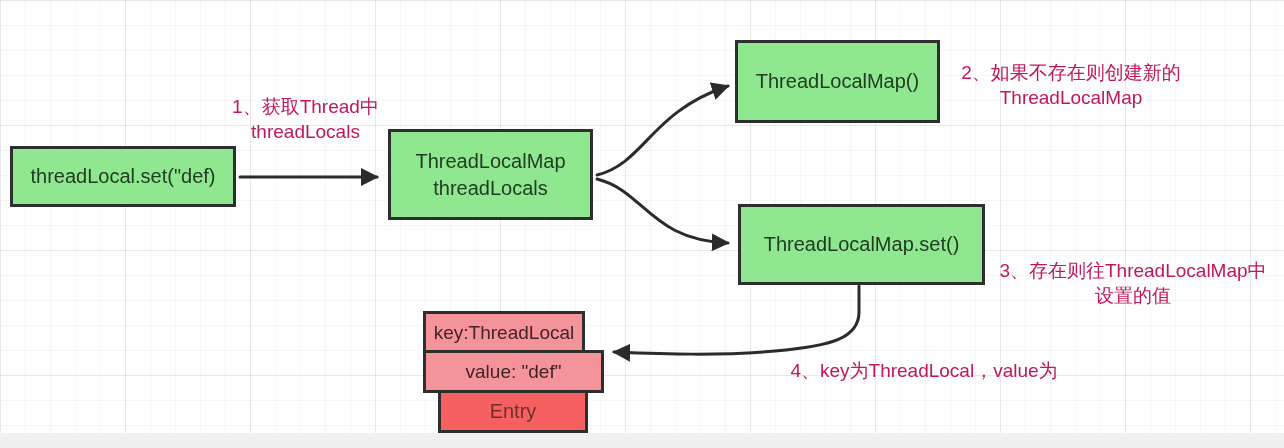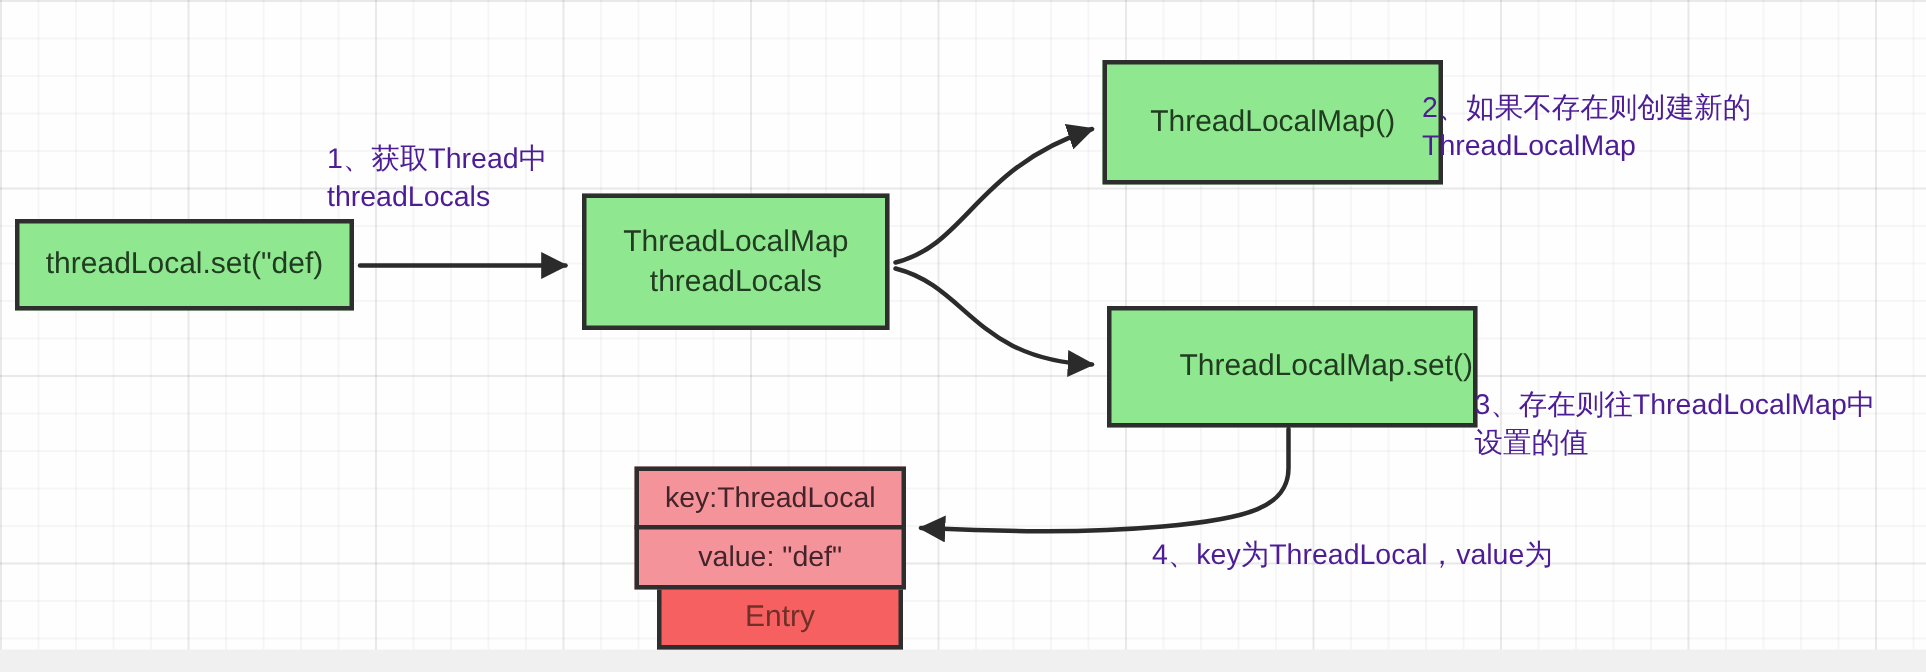--- a/index.html
+++ b/index.html
@@ -36,31 +36,32 @@
     font-size:20px;
     line-height:27px;
     white-space:nowrap;
   }
   .node.green{background:var(--green,#8fe88f);color:#223c22;}
   .node.pink{background:var(--pink,#f5939a);color:#42242a;font-size:19px;}
   .node.red{background:var(--red,#f76060);color:#703028;}
 
   #node-set-call{left:10px;top:146px;width:226px;height:61px;}
   #node-thread-locals{left:388px;top:129px;width:205px;height:91px;}
-  #node-new-map{left:735px;top:40px;width:227px;height:83px;}
-  #node-map-set{left:738px;top:204px;width:247px;height:81px;align-items:flex-end;}
-  #node-entry-key{left:423px;top:311px;width:181px;height:42px;z-index:3;}
+  #node-new-map{left:735px;top:40px;width:205px;height:83px;}
+  #node-map-set{left:738px;top:204px;width:247px;height:81px;}
+  #node-entry-key{left:423px;top:311px;width:162px;height:42px;z-index:3;}
   #node-entry-value{left:423px;top:350px;width:181px;height:43px;z-index:3;}
-  #node-entry{left:438px;top:390px;width:164px;height:43px;z-index:2;}
+  #node-entry{left:438px;top:390px;width:150px;height:43px;z-index:2;}
 
   .annotation{
     position:absolute;
-    color:#4c1d95;
+    color:#be185d;
     font-size:19px;
     line-height:25px;
+    text-align:center;
     white-space:nowrap;
   }
   #annotation-step1{left:218px;top:94px;width:175px;}
   #annotation-step2{left:948px;top:60px;width:246px;}
   #annotation-step3{left:983px;top:226px;width:300px;margin-top:32px;}
   #annotation-step4{left:768px;top:358px;width:312px;}
 
   svg.connectors{position:absolute;inset:0;z-index:1;}
   .connector{fill:none;stroke:var(--arrow,#2b2b2b);stroke-width:3;stroke-linecap:round;}
   .arrowhead{fill:var(--arrow,#2b2b2b);}

